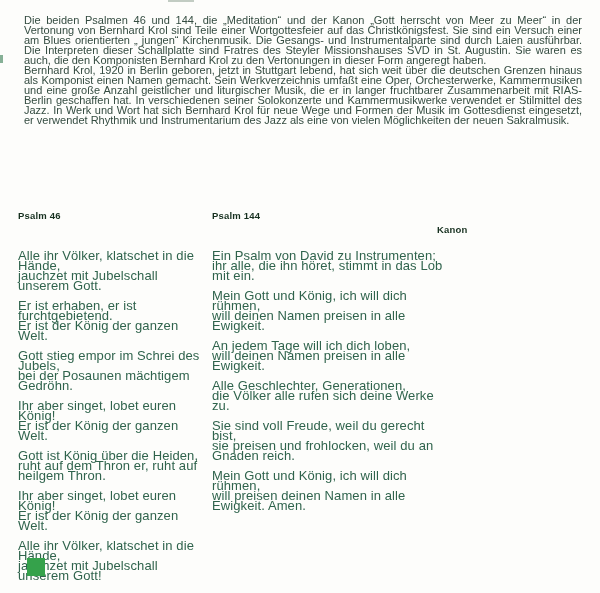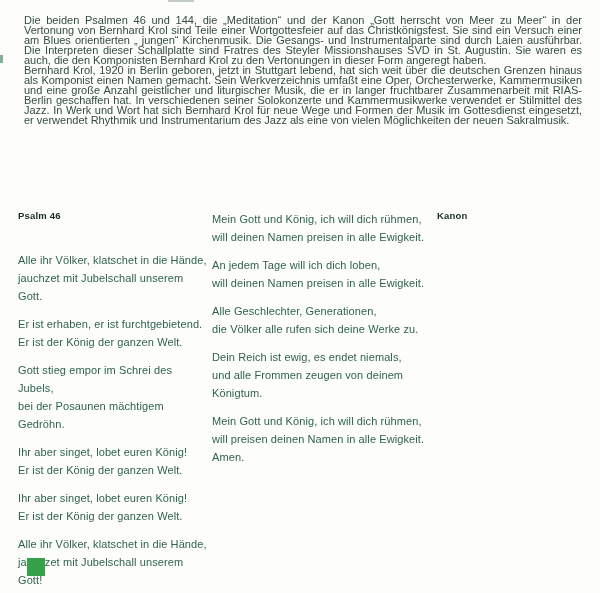--- a/index.html
+++ b/index.html
@@ -40,33 +40,33 @@
   }
   .intro p { margin: 0; }
   
   .col {
     position: absolute;
     top: 210px;
     color: var(--stanza-text, #2f634c);
   }
   .col-1 { left: 18px;  width: 192px; }
   .col-2 { left: 212px; width: 232px; }
-  .col-3 { left: 437px; width: 158px; }
+  .col-3 { left: 437px; width: 158px; margin-top: 14px; }
   .col h3 {
     margin: 0 0 30px 0;
     font-size: 9.5px;
     line-height: 11px;
     font-weight: bold;
     color: var(--heading-text, #16301f);
     letter-spacing: 0.2px;
   }
   .stanza {
     margin: 0 0 10px 0;
-    font-size: 11px;
-    line-height: 18px;
+    font-size: 13px;
+    line-height: 10px;
     letter-spacing: 0.1px;
   }
   
   .green-square {
     position: absolute;
     left: 27px; top: 558px;
     width: 18px; height: 18px;
     background: var(--accent-square, #35a24b);
   }
 </style>
@@ -84,30 +84,33 @@
   </section>
 
   <section>
     <div class="col col-1">
       <h3>Psalm 46</h3>
       <div>
           <p class="stanza">Alle ihr Völker, klatschet in die Hände,<br>jauchzet mit Jubelschall unserem Gott.</p>
           <p class="stanza">Er ist erhaben, er ist furchtgebietend.<br>Er ist der König der ganzen Welt.</p>
           <p class="stanza">Gott stieg empor im Schrei des Jubels,<br>bei der Posaunen mächtigem Gedröhn.</p>
           <p class="stanza">Ihr aber singet, lobet euren König!<br>Er ist der König der ganzen Welt.</p>
+          <p class="stanza">Gott ist König über die Heiden,<br>ruht auf dem Thron er, ruht auf heilgem Thron.</p>
           <p class="stanza">Ihr aber singet, lobet euren König!<br>Er ist der König der ganzen Welt.</p>
           <p class="stanza">Alle ihr Völker, klatschet in die Hände,<br>jauchzet mit Jubelschall unserem Gott!</p>
         </div>
     </div>
     <div class="col col-2">
+      <h3>Psalm 144</h3>
       <div>
+          <p class="stanza">Ein Psalm von David zu Instrumenten;<br>ihr alle, die ihn höret, stimmt in das Lob mit ein.</p>
           <p class="stanza">Mein Gott und König, ich will dich rühmen,<br>will deinen Namen preisen in alle Ewigkeit.</p>
           <p class="stanza">An jedem Tage will ich dich loben,<br>will deinen Namen preisen in alle Ewigkeit.</p>
           <p class="stanza">Alle Geschlechter, Generationen,<br>die Völker alle rufen sich deine Werke zu.</p>
-          <p class="stanza">Dein Reich ist ewig, es endet niemals,<br>und alle Frommen zeugen von deinem Königtum.</p>
+          <p class="stanza">Sie sind voll Freude, weil du gerecht bist,<br>sie preisen und frohlocken, weil du an Gnaden reich.</p>
           <p class="stanza">Mein Gott und König, ich will dich rühmen,<br>will preisen deinen Namen in alle Ewigkeit. Amen.</p>
         </div>
     </div>
     <div class="col col-3">
       <h3>Kanon</h3>
     </div>
   </section>
 
   <div class="green-square"></div>
 

